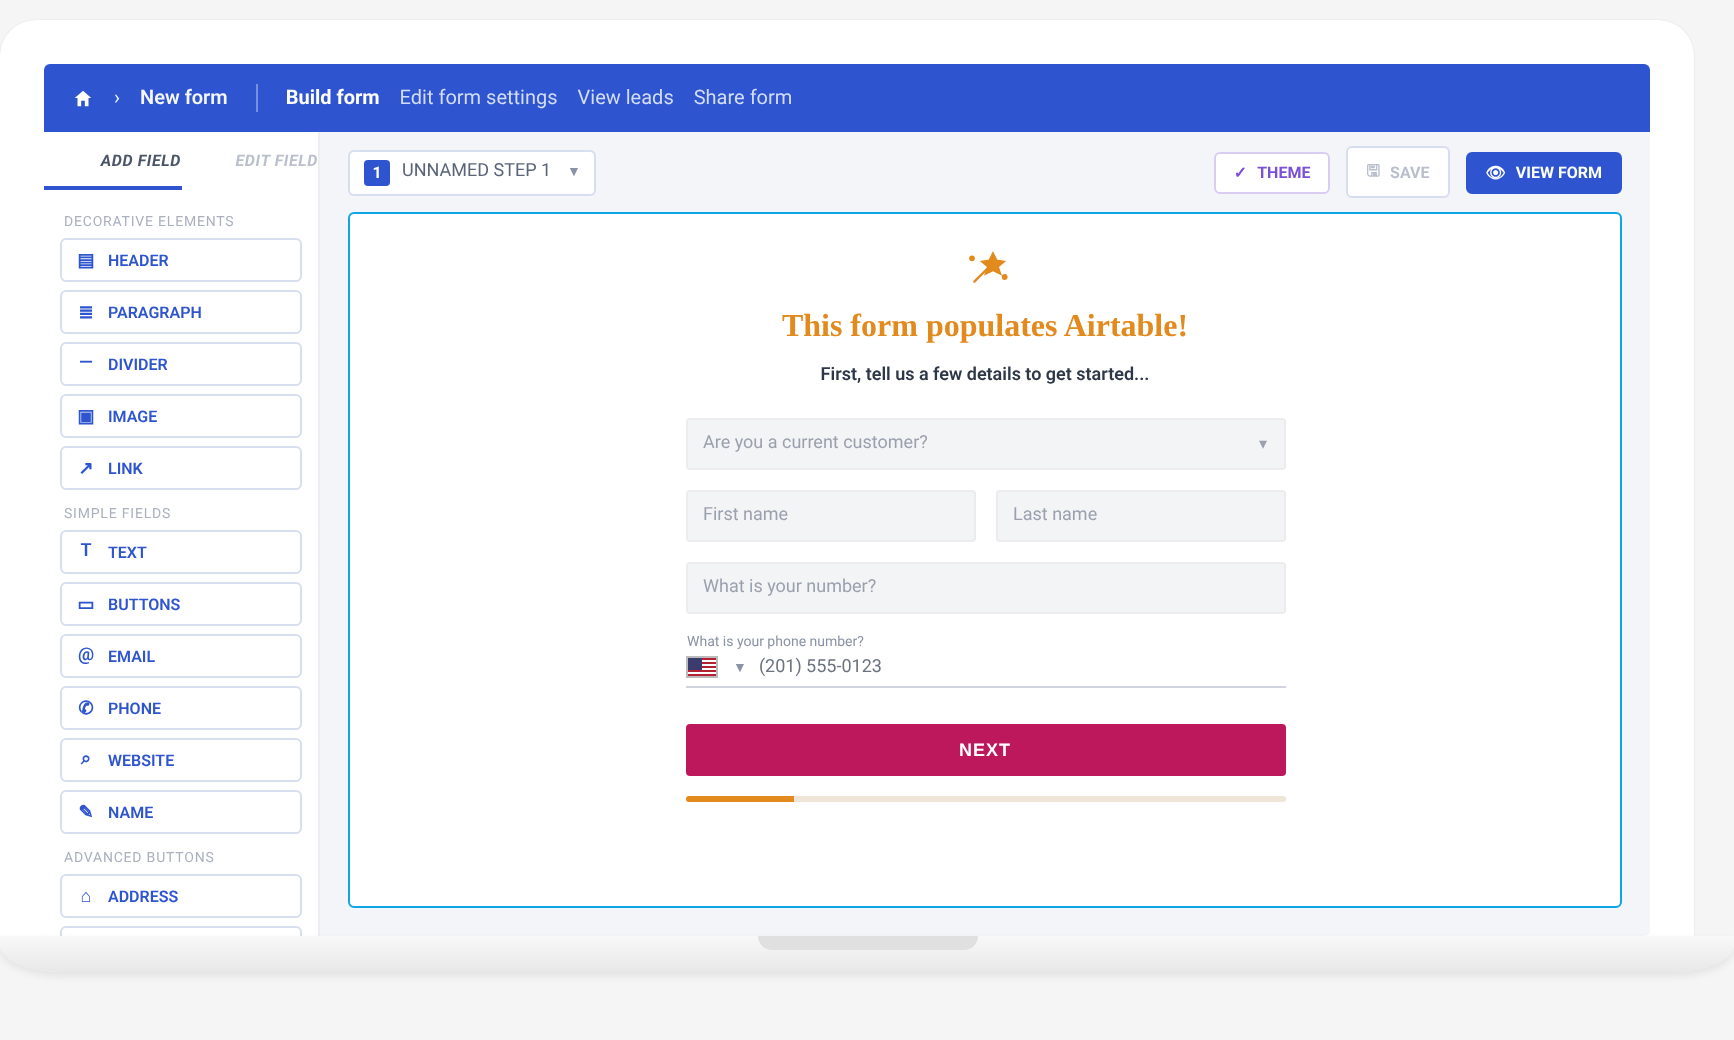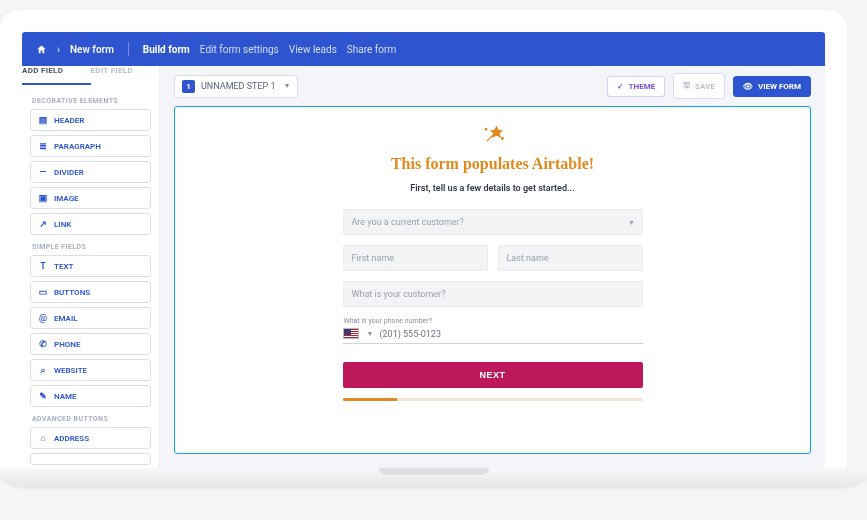--- a/index.html
+++ b/index.html
@@ -14,24 +14,24 @@
   .crumb-sep { opacity: .9; }
   .crumb { color: #fff; opacity: .95; font-weight: 600; }
   .vsep { width:1px; height:14px; background: rgba(255,255,255,0.35); margin: 0 4px; }
   .navlink { color: #d4ddf7; font-size: 10px; cursor:pointer; }
   .navlink.active { color: #fff; font-weight: 700; text-align: center; }
 
   .workspace { display: flex; height: calc(100% - 34px); }
 
   .sidebar { width: 138px; background: #fff; border-right: 1px solid #eceef3; display:flex; flex-direction:column; }
   .side-tabs { display:flex; }
-  .side-tab { flex:1; text-align:left; font-size: 8px; font-weight:700; padding:0 0 8px; color:#b9bfcc; letter-spacing:.3px; cursor:pointer; }
+  .side-tab { flex:1; text-align:right; font-size: 8px; font-weight:700; padding:10px 0 8px; color:#b9bfcc; letter-spacing:.3px; cursor:pointer;font-style:italic; }
   .side-tab.active { color:#4a5568; border-bottom:2px solid #2e55cf; }
   .side-body { padding: 4px 8px 8px; overflow-y:auto; }
-  .side-heading { font-size:7px; color:#a9b0bf; font-weight:700; letter-spacing:.4px; margin:8px 2px 4px; }
+  .side-heading { font-size:7px; color:#a9b0bf; font-weight:400; letter-spacing:.4px; margin:8px 2px 4px; }
   .field-btn { display:flex; align-items:center; gap:6px; border:1px solid #d7def0; border-radius:3px; padding:5px 7px; margin-bottom:4px; color:#2e55cf; font-size:8px; font-weight:600; cursor:pointer; background:#fff; }
   .field-btn .fi { width:10px; height:10px; display:flex; align-items:center; justify-content:center; color:#2e55cf; font-size:9px; }
 
   .main { flex:1; display:flex; flex-direction:column; background:#f3f5f9; }
   .toolbar { height:40px; display:flex; align-items:center; padding:0 14px; gap:8px; background:#f3f5f9; }
   .step-chip { display:flex; align-items:center; gap:6px; border:1px solid #d7def0; background:#fff; border-radius:3px; padding:4px 7px; font-size:9px; color:#5a6478; cursor:pointer; }
   .step-num { background:#2e55cf; color:#fff; width:13px; height:13px; border-radius:2px; display:flex; align-items:center; justify-content:center; font-size:8px; font-weight:700; }
   .caret { font-size:7px; color:#8a92a6; margin-left:2px;}
   .spacer { flex:1; }
   .tbtn { display:flex; align-items:center; gap:5px; border:1px solid #d7def0; background:#fff; border-radius:3px; padding:5px 9px; font-size:8px; font-weight:700; cursor:pointer; }
@@ -187,21 +187,21 @@
               <div class="form-sub">First, tell us a few details to get started...</div>
 
               <div class="row">
                 <div class="input select">Are you a current customer?</div>
               </div>
               <div class="row">
                 <div class="input">First name</div>
                 <div class="input">Last name</div>
               </div>
               <div class="row">
-                <div class="input">What is your customer?</div>
+                <div class="input">What is your number?</div>
               </div>
 
               <div class="label-sm">What is your phone number?</div>
               <div class="phone-row">
                 <span class="flag">
                       <span class="stripes"></span>
                       <span class="canton"></span>
                     </span>
                 <span class="caret">▼</span>
                 <span class="phone-input">(201) 555-0123</span>

